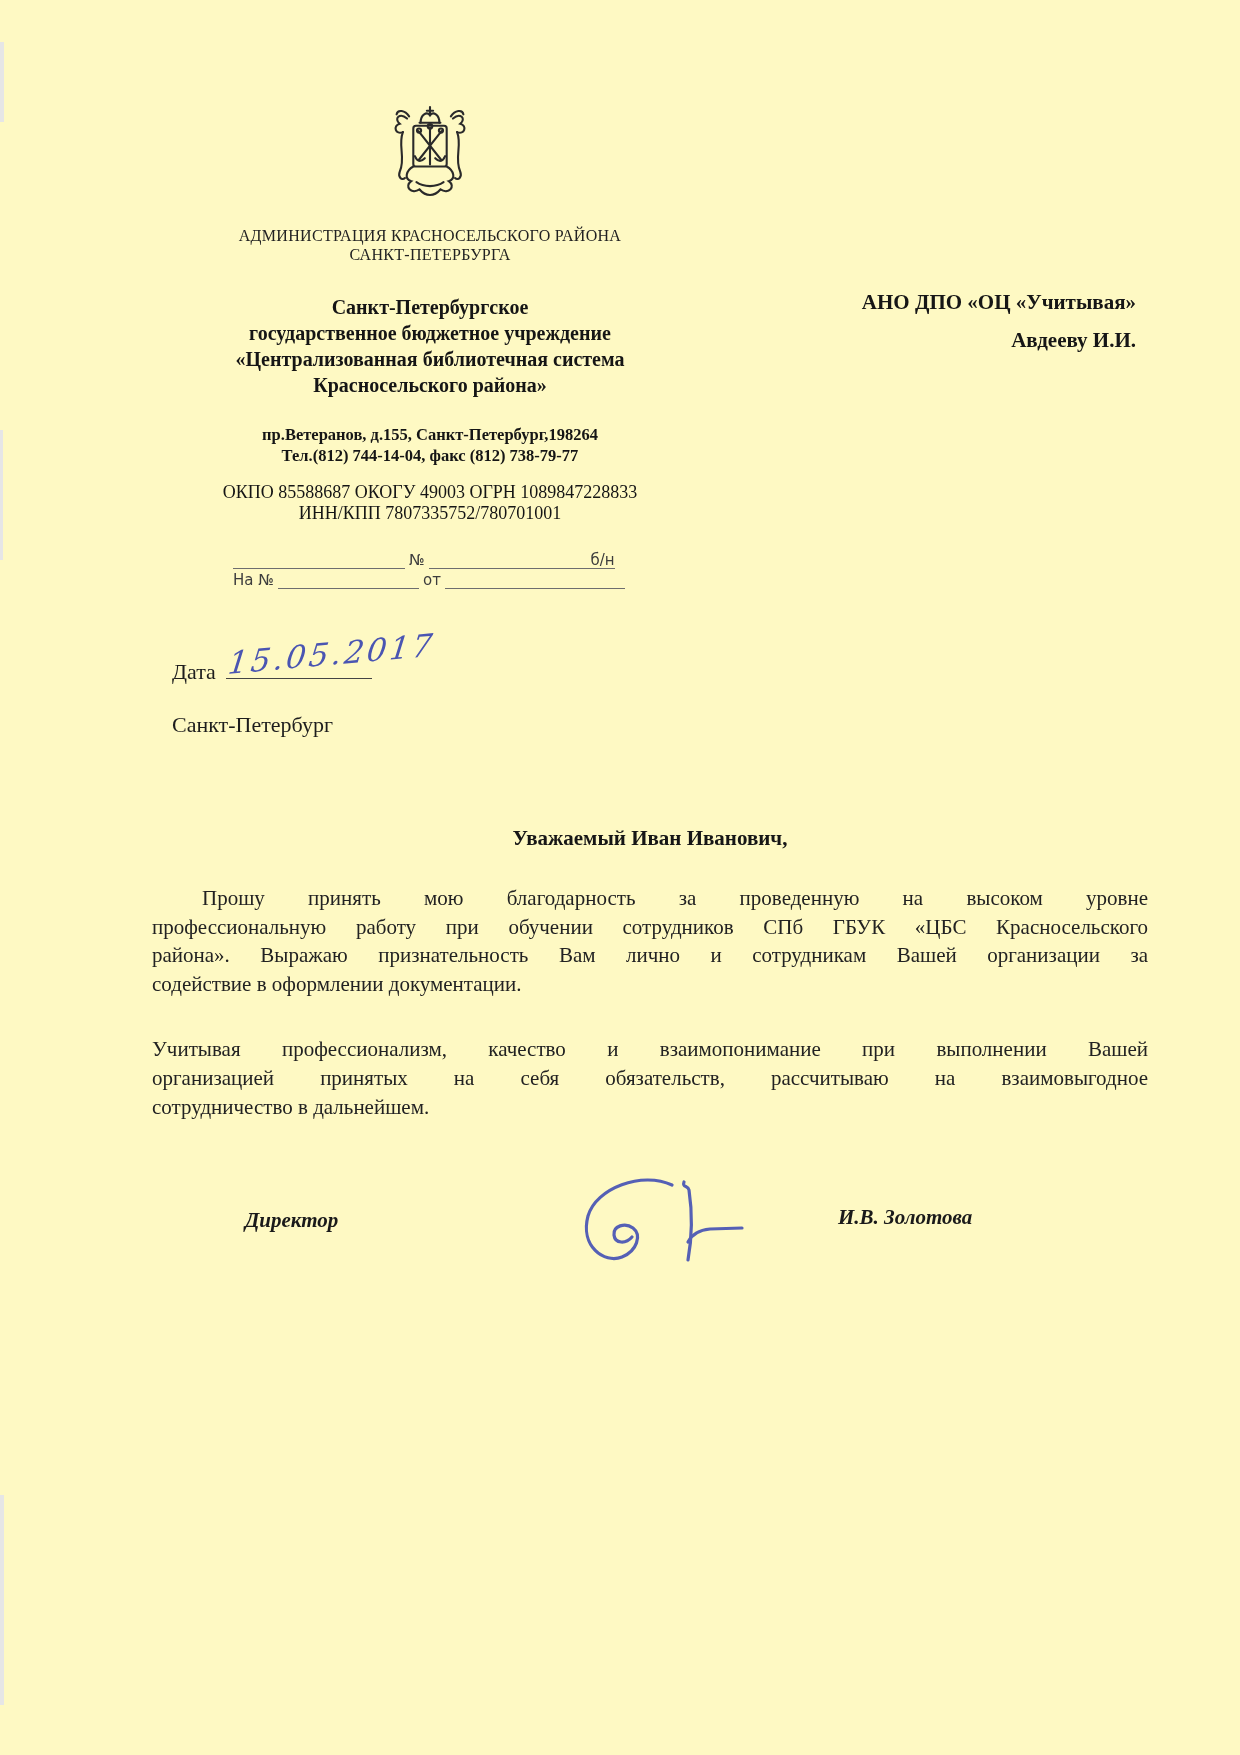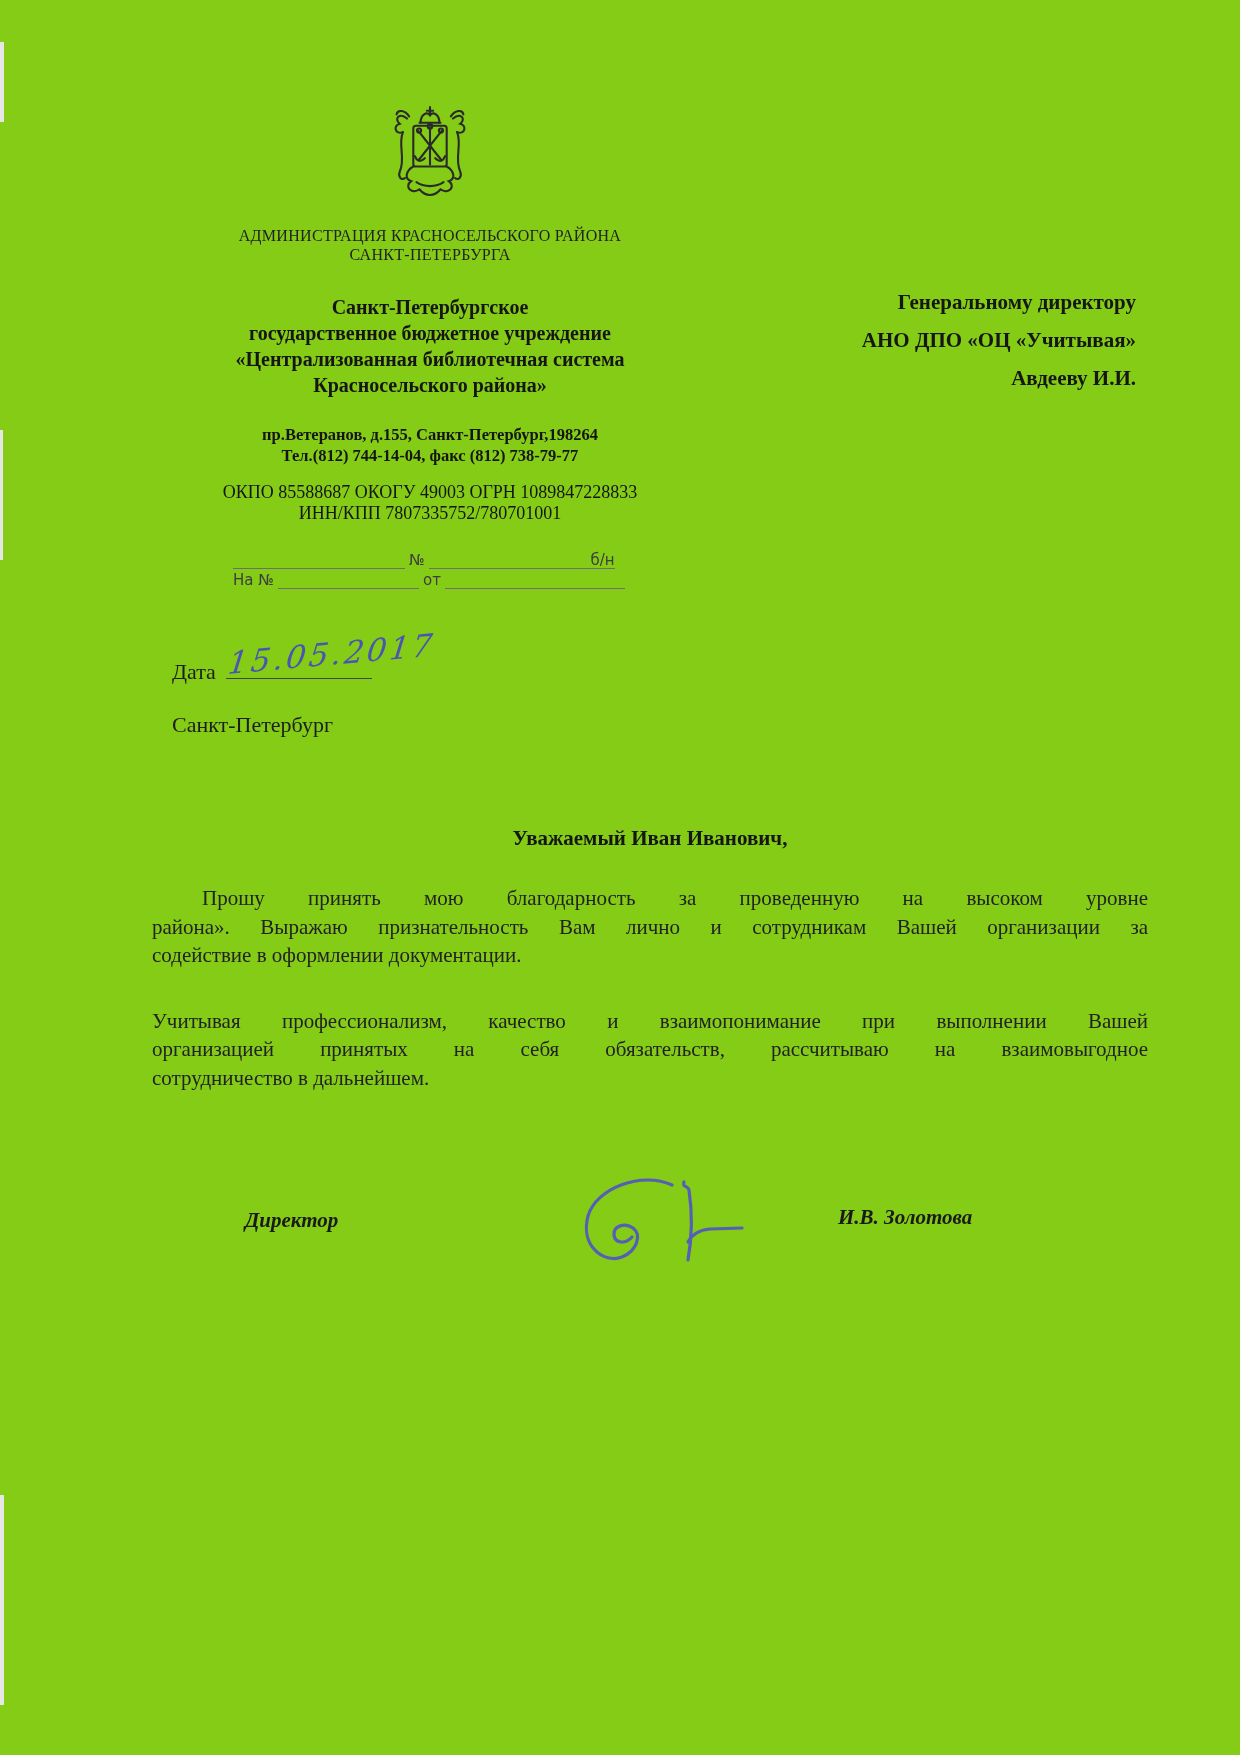--- a/index.html
+++ b/index.html
@@ -1,19 +1,19 @@
 <!DOCTYPE html>
 <html><head>
 <meta charset="utf-8">
 <style>
   html,body{margin:0;padding:0;background:#9a9a9a;}
   .page{
     position:relative;
     width:1240px;height:1755px;
-    background:#84cc16;
+    background:#fef9c3;
     margin:0 auto;
     font-family:"Liberation Serif", serif;
     color:#1f1f1f;
     overflow:hidden;
   }
   
   .edge-streak{position:absolute;left:0;background:#e6e6e6;}
 
   
   .letterhead{
@@ -155,36 +155,36 @@
     </div>
     <div class="ref-row">
       <span class="lbl">На №</span>
       <span class="rule r2a"></span>
       <span class="mid">от</span>
       <span class="rule r2b"></span>
     </div>
   </div>
 
   <div class="addressee">
-    <div>Генеральному директору</div>
     <div>АНО ДПО «ОЦ «Учитывая»</div>
     <div>Авдееву И.И.</div>
   </div>
 
   <div class="dateline">
     <span>Дата</span><span class="date-rule"></span>
     <span class="handwriting">15.05.2017</span>
   </div>
   <div class="cityline">Санкт-Петербург</div>
 
   <div class="salutation">Уважаемый Иван Иванович,</div>
 
   <div class="body-text">
     <div class="para">
       <div class="bline indent">Прошу принять мою благодарность за проведенную на высоком уровне</div>
+      <div class="bline">профессиональную работу при обучении сотрудников СПб ГБУК «ЦБС Красносельского</div>
       <div class="bline">района». Выражаю признательность Вам лично и сотрудникам Вашей организации за</div>
       <div class="bline">содействие в оформлении документации.</div>
     </div>
     <div class="para">
       <div class="bline">Учитывая профессионализм, качество и взаимопонимание при выполнении Вашей</div>
       <div class="bline">организацией принятых на себя обязательств, рассчитываю на взаимовыгодное</div>
       <div class="bline">сотрудничество в дальнейшем.</div>
     </div>
   </div>
 

